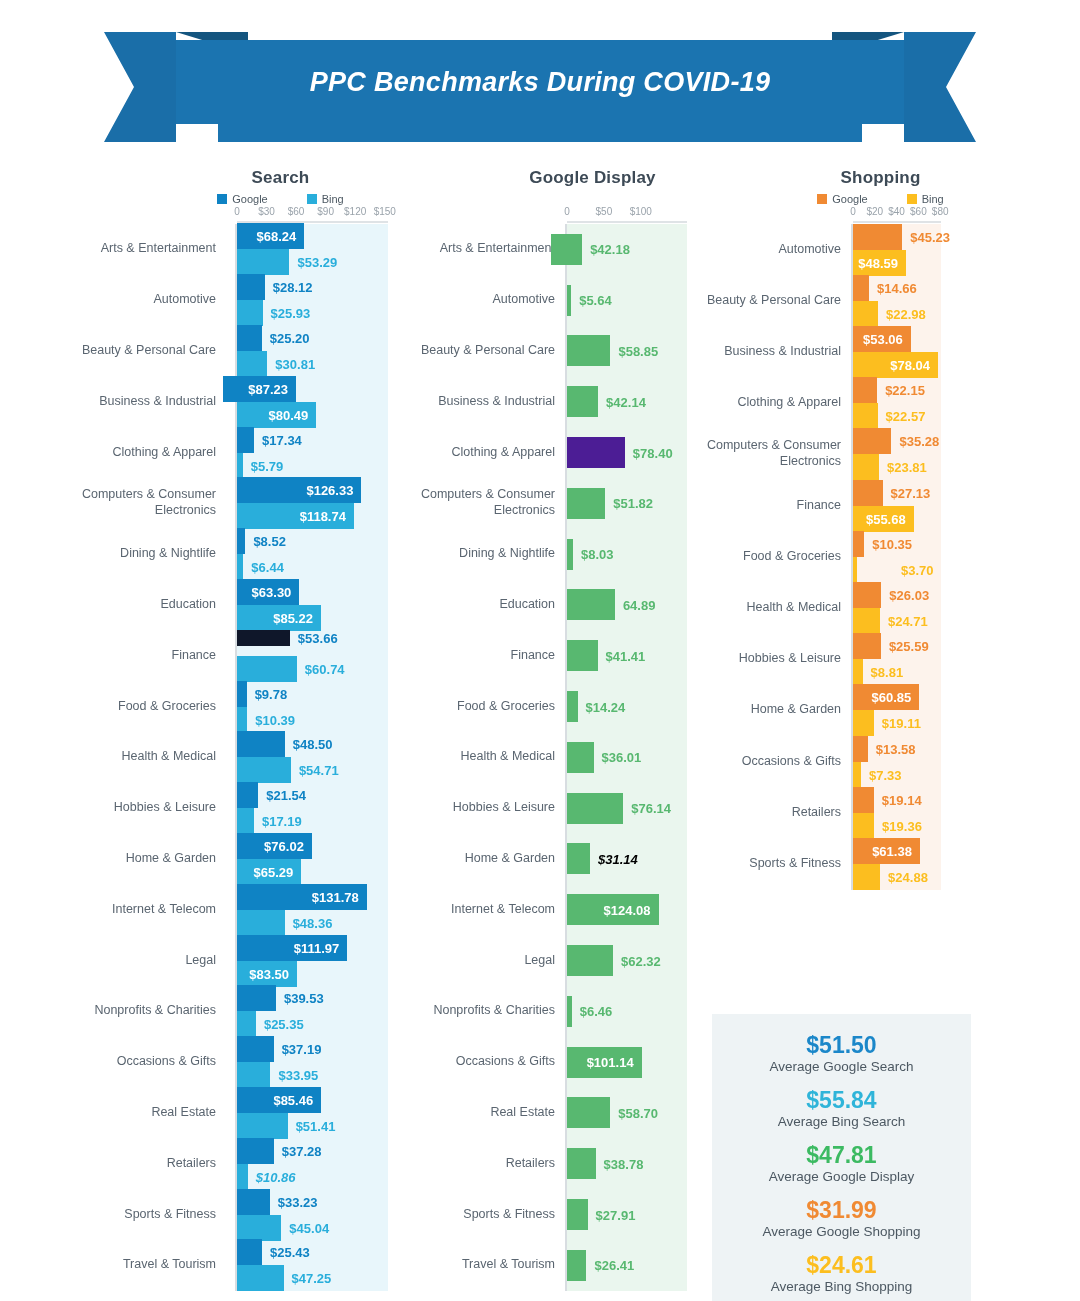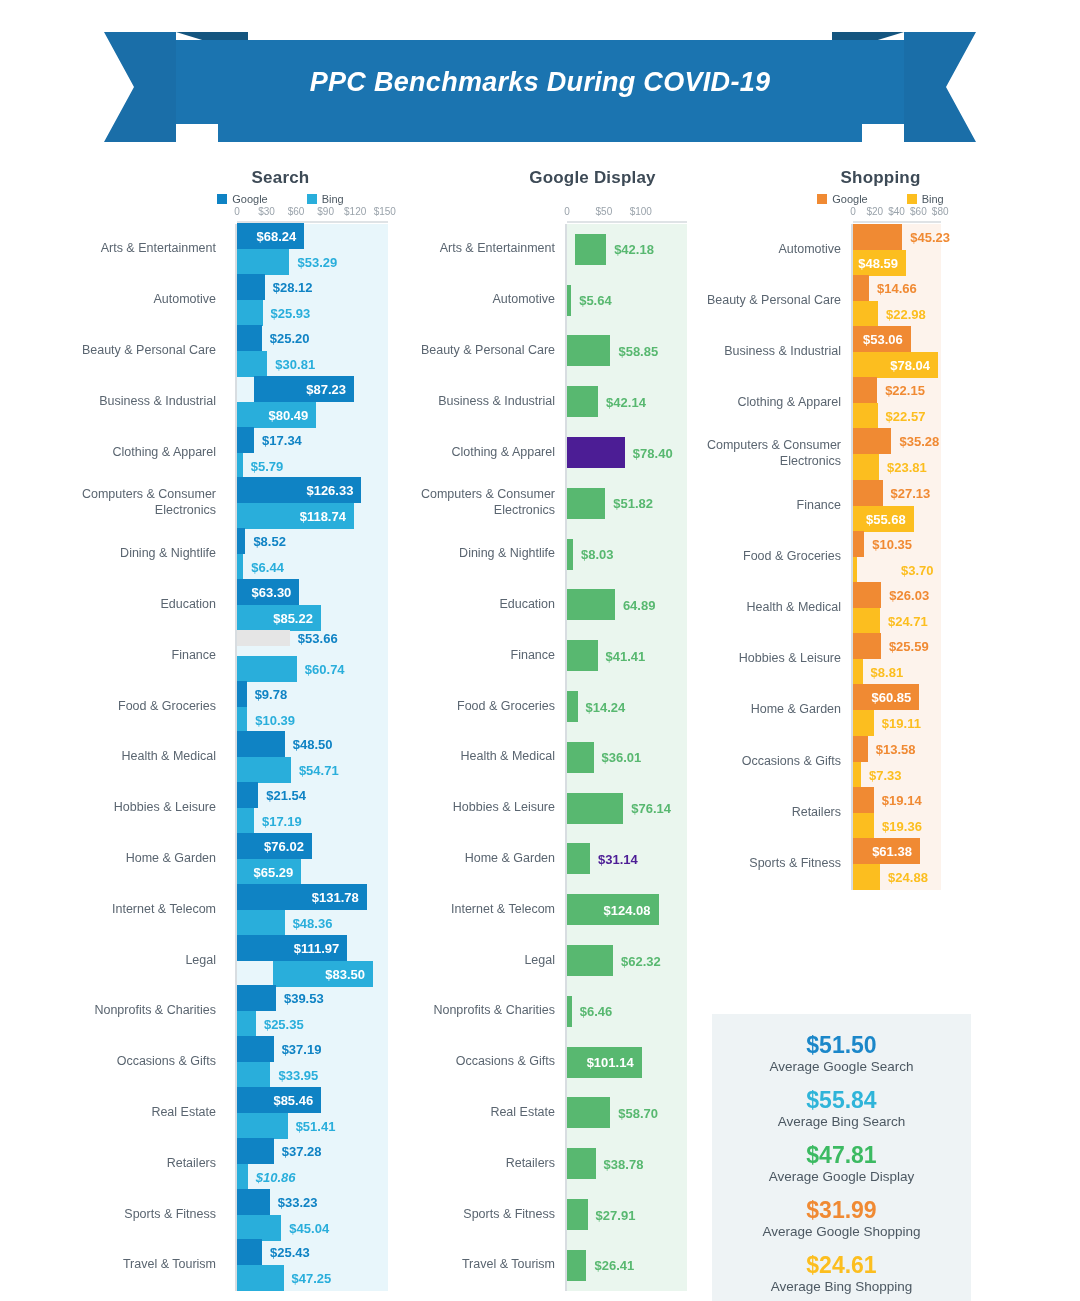--- a/index.html
+++ b/index.html
@@ -141,21 +141,21 @@
           <div class="rowlabel" style="left: 0px; width: 156px;">Beauty &amp; Personal Care</div>
           <div class="bar" style="left: 177px; width: 24.822px; height: 26px; top: -0.6px; background: rgb(15, 131, 196);">
             <span class="bar-val outside" style="color: rgb(15, 131, 196);">$25.20</span>
           </div>
           <div class="bar" style="left: 177px; width: 30.3478px; height: 26px; top: 25.4px; background: rgb(41, 174, 219);">
             <span class="bar-val outside" style="color: rgb(41, 174, 219);">$30.81</span>
           </div>
         </div>
         <div class="rowgrp" style="top: 152.4px; height: 50.8px;">
           <div class="rowlabel" style="left: 0px; width: 156px;">Business &amp; Industrial</div>
-          <div class="bar" style="left: 194px; width: 100px; height: 26px; top: -0.6px; background: rgb(15, 131, 196);">
+          <div class="bar" style="left: 163px; width: 73px; height: 26px; top: -0.6px; background: rgb(15, 131, 196);">
             <span class="bar-val inside">$87.23</span>
           </div>
           <div class="bar" style="left: 177px; width: 79.2826px; height: 26px; top: 25.4px; background: rgb(41, 174, 219);">
             <span class="bar-val inside">$80.49</span>
           </div>
         </div>
         <div class="rowgrp" style="top: 203.2px; height: 50.8px;">
           <div class="rowlabel" style="left: 0px; width: 156px;">Clothing &amp; Apparel</div>
           <div class="bar" style="left: 177px; width: 17.0799px; height: 26px; top: -0.6px; background: rgb(15, 131, 196);">
             <span class="bar-val outside" style="color: rgb(15, 131, 196);">$17.34</span>
@@ -186,21 +186,21 @@
           <div class="rowlabel" style="left: 0px; width: 156px;">Education</div>
           <div class="bar" style="left: 177px; width: 62.3505px; height: 26px; top: -0.6px; background: rgb(15, 131, 196);">
             <span class="bar-val inside">$63.30</span>
           </div>
           <div class="bar" style="left: 177px; width: 83.9417px; height: 26px; top: 25.4px; background: rgb(41, 174, 219);">
             <span class="bar-val inside">$85.22</span>
           </div>
         </div>
         <div class="rowgrp" style="top: 406.4px; height: 50.8px;">
           <div class="rowlabel" style="left: 0px; width: 156px;">Finance</div>
-          <div class="bar" style="left: 177px; width: 52.8551px; height: 16px; top: -0.6px; background: #e5e5e5;">
+          <div class="bar" style="left: 177px; width: 52.8551px; height: 16px; top: -0.6px; background: #0f172a;">
             <span class="bar-val outside" style="color: rgb(15, 131, 196);">$53.66</span>
           </div>
           <div class="bar" style="left: 177px; width: 59.8289px; height: 26px; top: 25.4px; background: rgb(41, 174, 219);">
             <span class="bar-val outside" style="color: rgb(41, 174, 219);">$60.74</span>
           </div>
         </div>
         <div class="rowgrp" style="top: 457.2px; height: 50.8px;">
           <div class="rowlabel" style="left: 0px; width: 156px;">Food &amp; Groceries</div>
           <div class="bar" style="left: 177px; width: 9.6333px; height: 26px; top: -0.6px; background: rgb(15, 131, 196);">
             <span class="bar-val outside" style="color: rgb(15, 131, 196);">$9.78</span>
@@ -243,21 +243,21 @@
           </div>
           <div class="bar" style="left: 177px; width: 47.6346px; height: 26px; top: 25.4px; background: rgb(41, 174, 219);">
             <span class="bar-val outside" style="color: rgb(41, 174, 219);">$48.36</span>
           </div>
         </div>
         <div class="rowgrp" style="top: 711.2px; height: 50.8px;">
           <div class="rowlabel" style="left: 0px; width: 156px;">Legal</div>
           <div class="bar" style="left: 177px; width: 110.29px; height: 26px; top: -0.6px; background: rgb(15, 131, 196);">
             <span class="bar-val inside">$111.97</span>
           </div>
-          <div class="bar" style="left: 177px; width: 100px; height: 26px; top: 25.4px; background: rgb(41, 174, 219); margin-left: 36px;">
+          <div class="bar" style="left: 177px; width: 60px; height: 26px; top: 25.4px; background: rgb(41, 174, 219);">
             <span class="bar-val inside">$83.50</span>
           </div>
         </div>
         <div class="rowgrp" style="top: 762px; height: 50.8px;">
           <div class="rowlabel" style="left: 0px; width: 156px;">Nonprofits &amp; Charities</div>
           <div class="bar" style="left: 177px; width: 38.937px; height: 26px; top: -0.6px; background: rgb(15, 131, 196);">
             <span class="bar-val outside" style="color: rgb(15, 131, 196);">$39.53</span>
           </div>
           <div class="bar" style="left: 177px; width: 18.912px; height: 26px; top: 25.4px; background: rgb(41, 174, 219);">
             <span class="bar-val outside" style="color: rgb(41, 174, 219);">$25.35</span>
@@ -317,21 +317,21 @@
         <div class="axis-tick" style="left: 167px;">0</div>
         <div class="axis-tick" style="left: 203.9px;">$50</div>
         <div class="axis-tick" style="left: 240.8px;">$100</div>
         <div class="axis-rule" style="left: 167px; width: 120px; top: 15px;"></div>
       </div>
       <div class="plot" style="height: 1066.8px;">
         <div class="plot-bg" style="left: 167px; width: 120px; background: rgb(234, 246, 238);"></div>
         <div class="zero-line" style="left: 165px;"></div>
         <div class="rowgrp" style="top: 0px; height: 50.8px;">
           <div class="rowlabel" style="left: 0px; width: 155px;">Arts &amp; Entertainment</div>
-          <div class="bar" style="left: 175px; width: 31.1288px; height: 31px; top: 9.9px; background: rgb(88, 184, 112);">
+          <div class="bar" style="left: 151px; width: 31.1288px; height: 31px; top: 9.9px; background: rgb(88, 184, 112);">
             <span class="bar-val outside" style="color: rgb(88, 184, 112);">$42.18</span>
           </div>
         </div>
         <div class="rowgrp" style="top: 50.8px; height: 50.8px;">
           <div class="rowlabel" style="left: 0px; width: 155px;">Automotive</div>
           <div class="bar" style="left: 167px; width: 4.16232px; height: 31px; top: 9.9px; background: rgb(88, 184, 112);">
             <span class="bar-val outside" style="color: rgb(88, 184, 112);">$5.64</span>
           </div>
         </div>
         <div class="rowgrp" style="top: 101.6px; height: 50.8px;">
@@ -390,21 +390,21 @@
         </div>
         <div class="rowgrp" style="top: 558.8px; height: 50.8px;">
           <div class="rowlabel" style="left: 0px; width: 155px;">Hobbies &amp; Leisure</div>
           <div class="bar" style="left: 167px; width: 56.1913px; height: 31px; top: 9.9px; background: rgb(88, 184, 112);">
             <span class="bar-val outside" style="color: rgb(88, 184, 112);">$76.14</span>
           </div>
         </div>
         <div class="rowgrp" style="top: 609.6px; height: 50.8px;">
           <div class="rowlabel" style="left: 0px; width: 155px;">Home &amp; Garden</div>
           <div class="bar" style="left: 167px; width: 22.9813px; height: 31px; top: 9.9px; background: rgb(88, 184, 112);">
-            <span class="bar-val outside" style="color: #4c1d95;">$31.14</span>
+            <span class="bar-val outside" style="color: #000000; font-style: italic;">$31.14</span>
           </div>
         </div>
         <div class="rowgrp" style="top: 660.4px; height: 50.8px;">
           <div class="rowlabel" style="left: 0px; width: 155px;">Internet &amp; Telecom</div>
           <div class="bar" style="left: 167px; width: 91.571px; height: 31px; top: 9.9px; background: rgb(88, 184, 112);">
             <span class="bar-val inside">$124.08</span>
           </div>
         </div>
         <div class="rowgrp" style="top: 711.2px; height: 50.8px;">
           <div class="rowlabel" style="left: 0px; width: 155px;">Legal</div>

